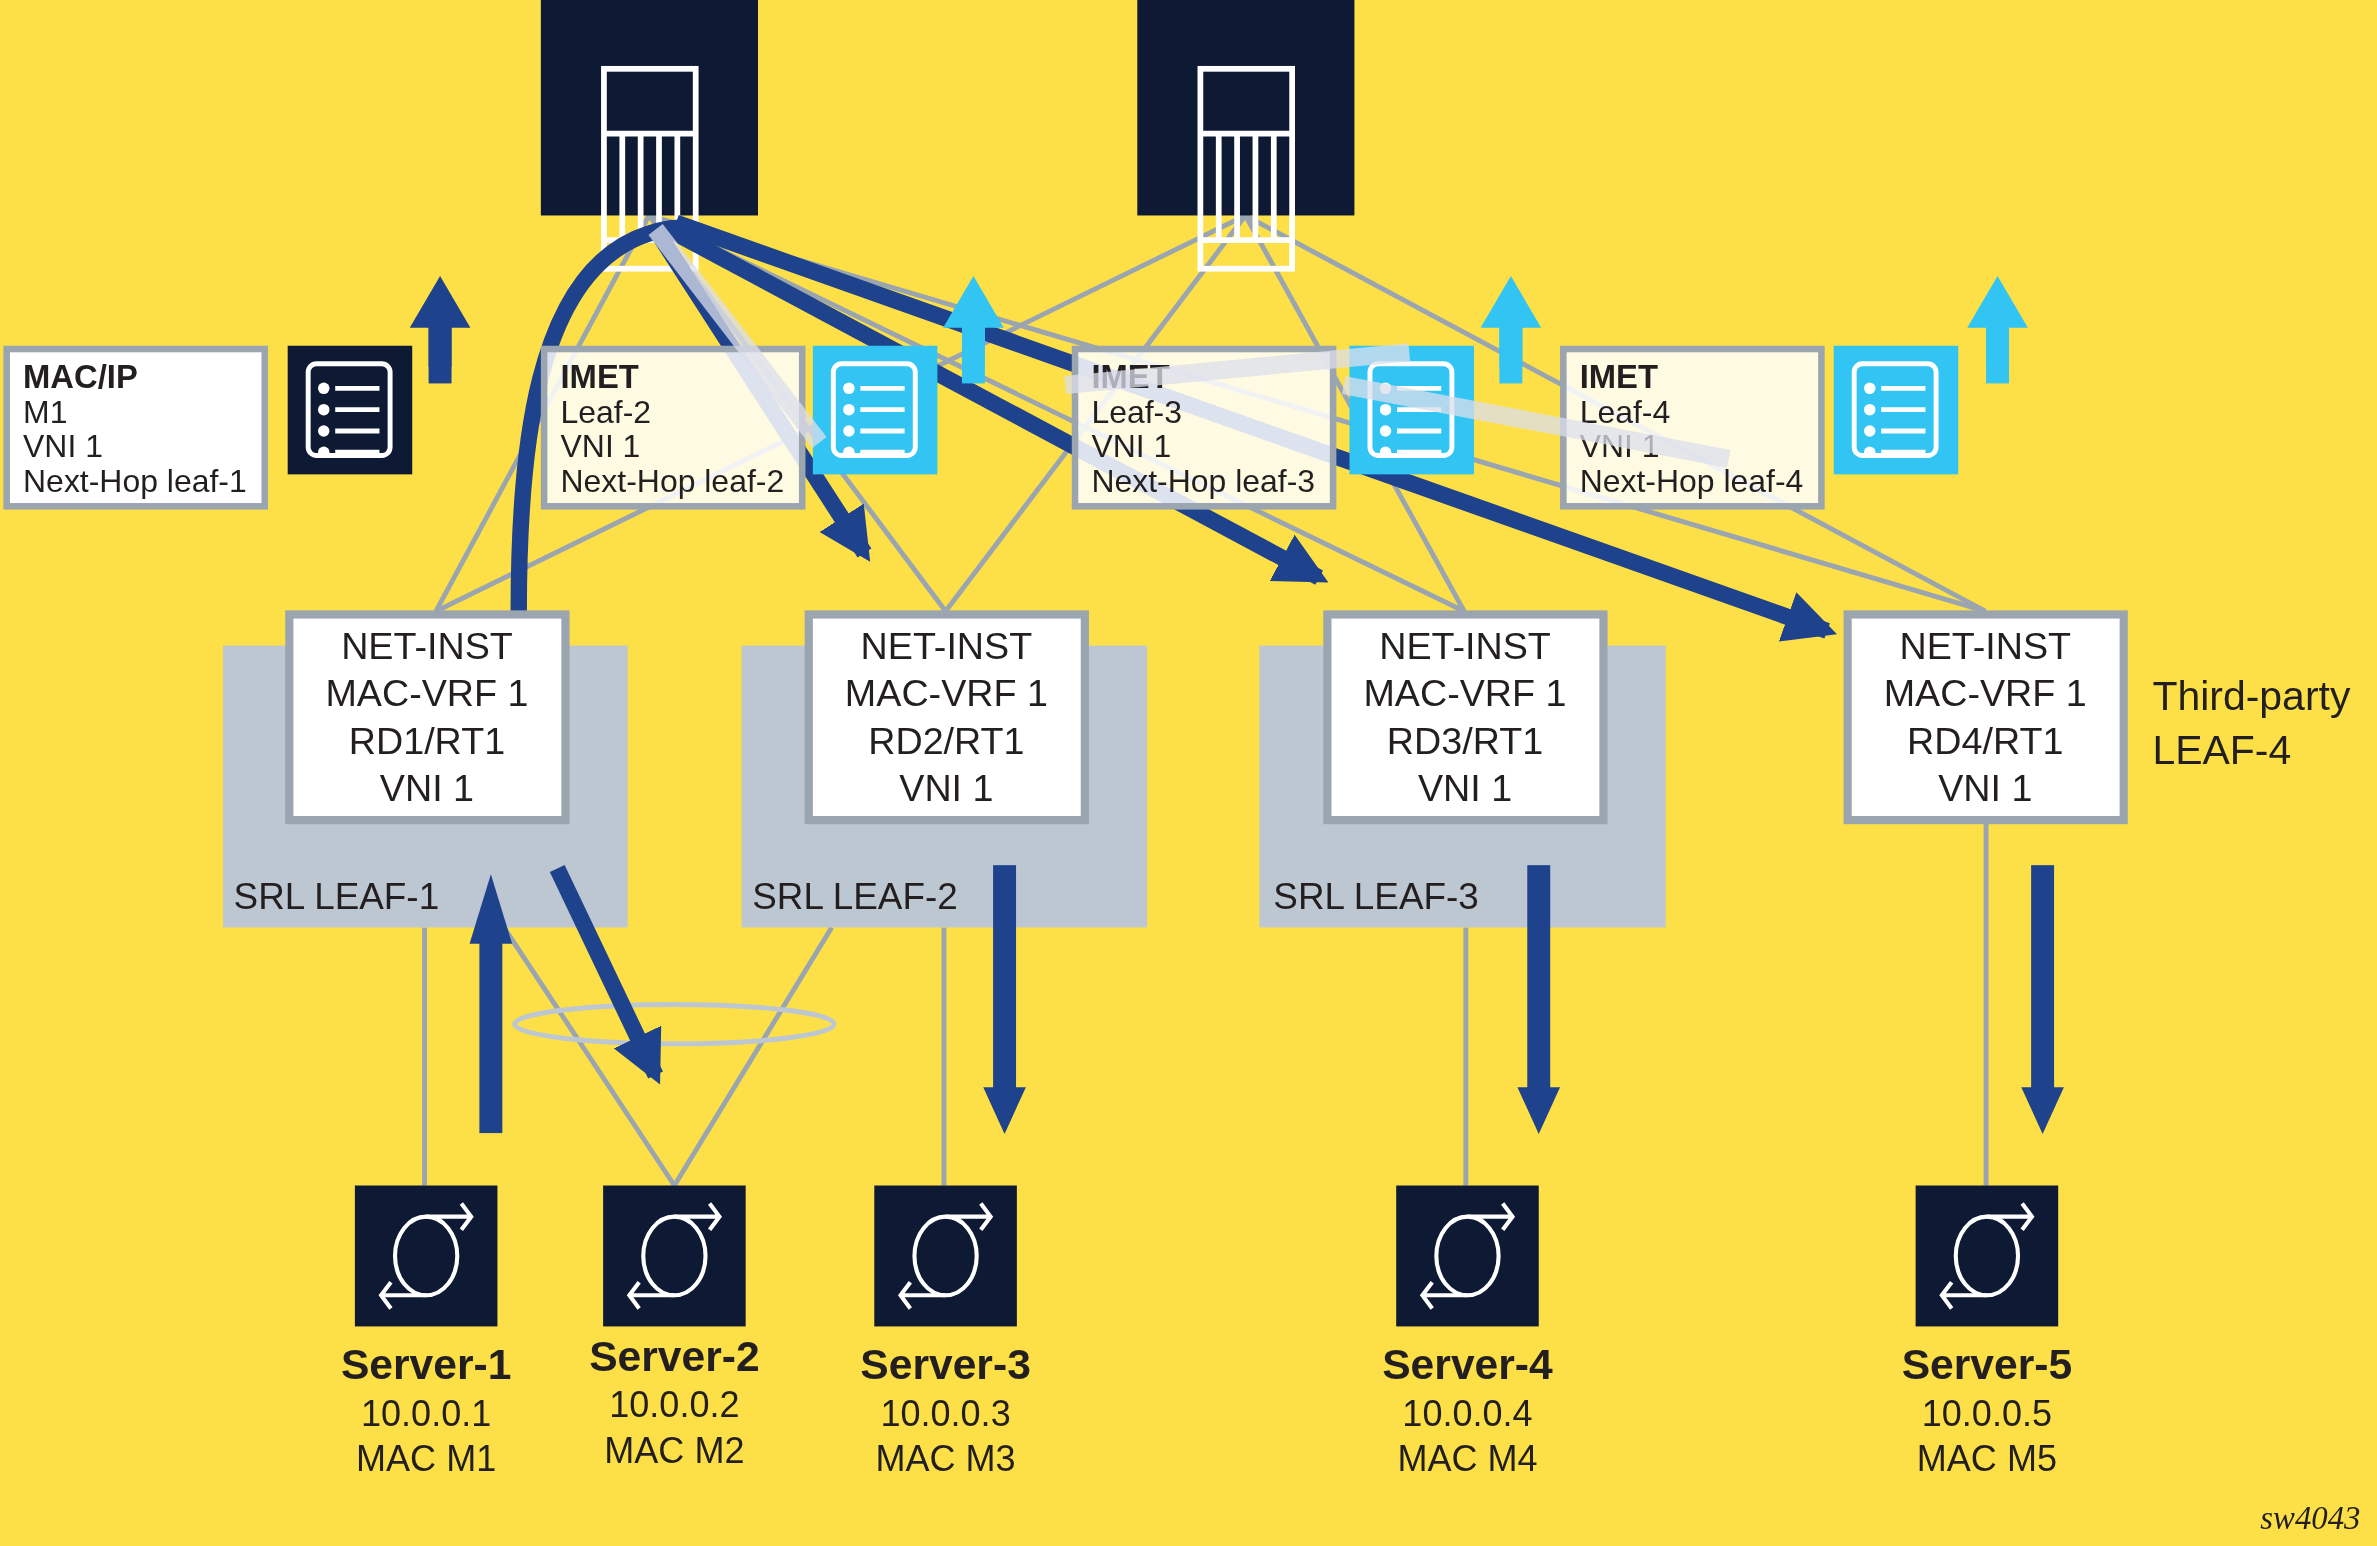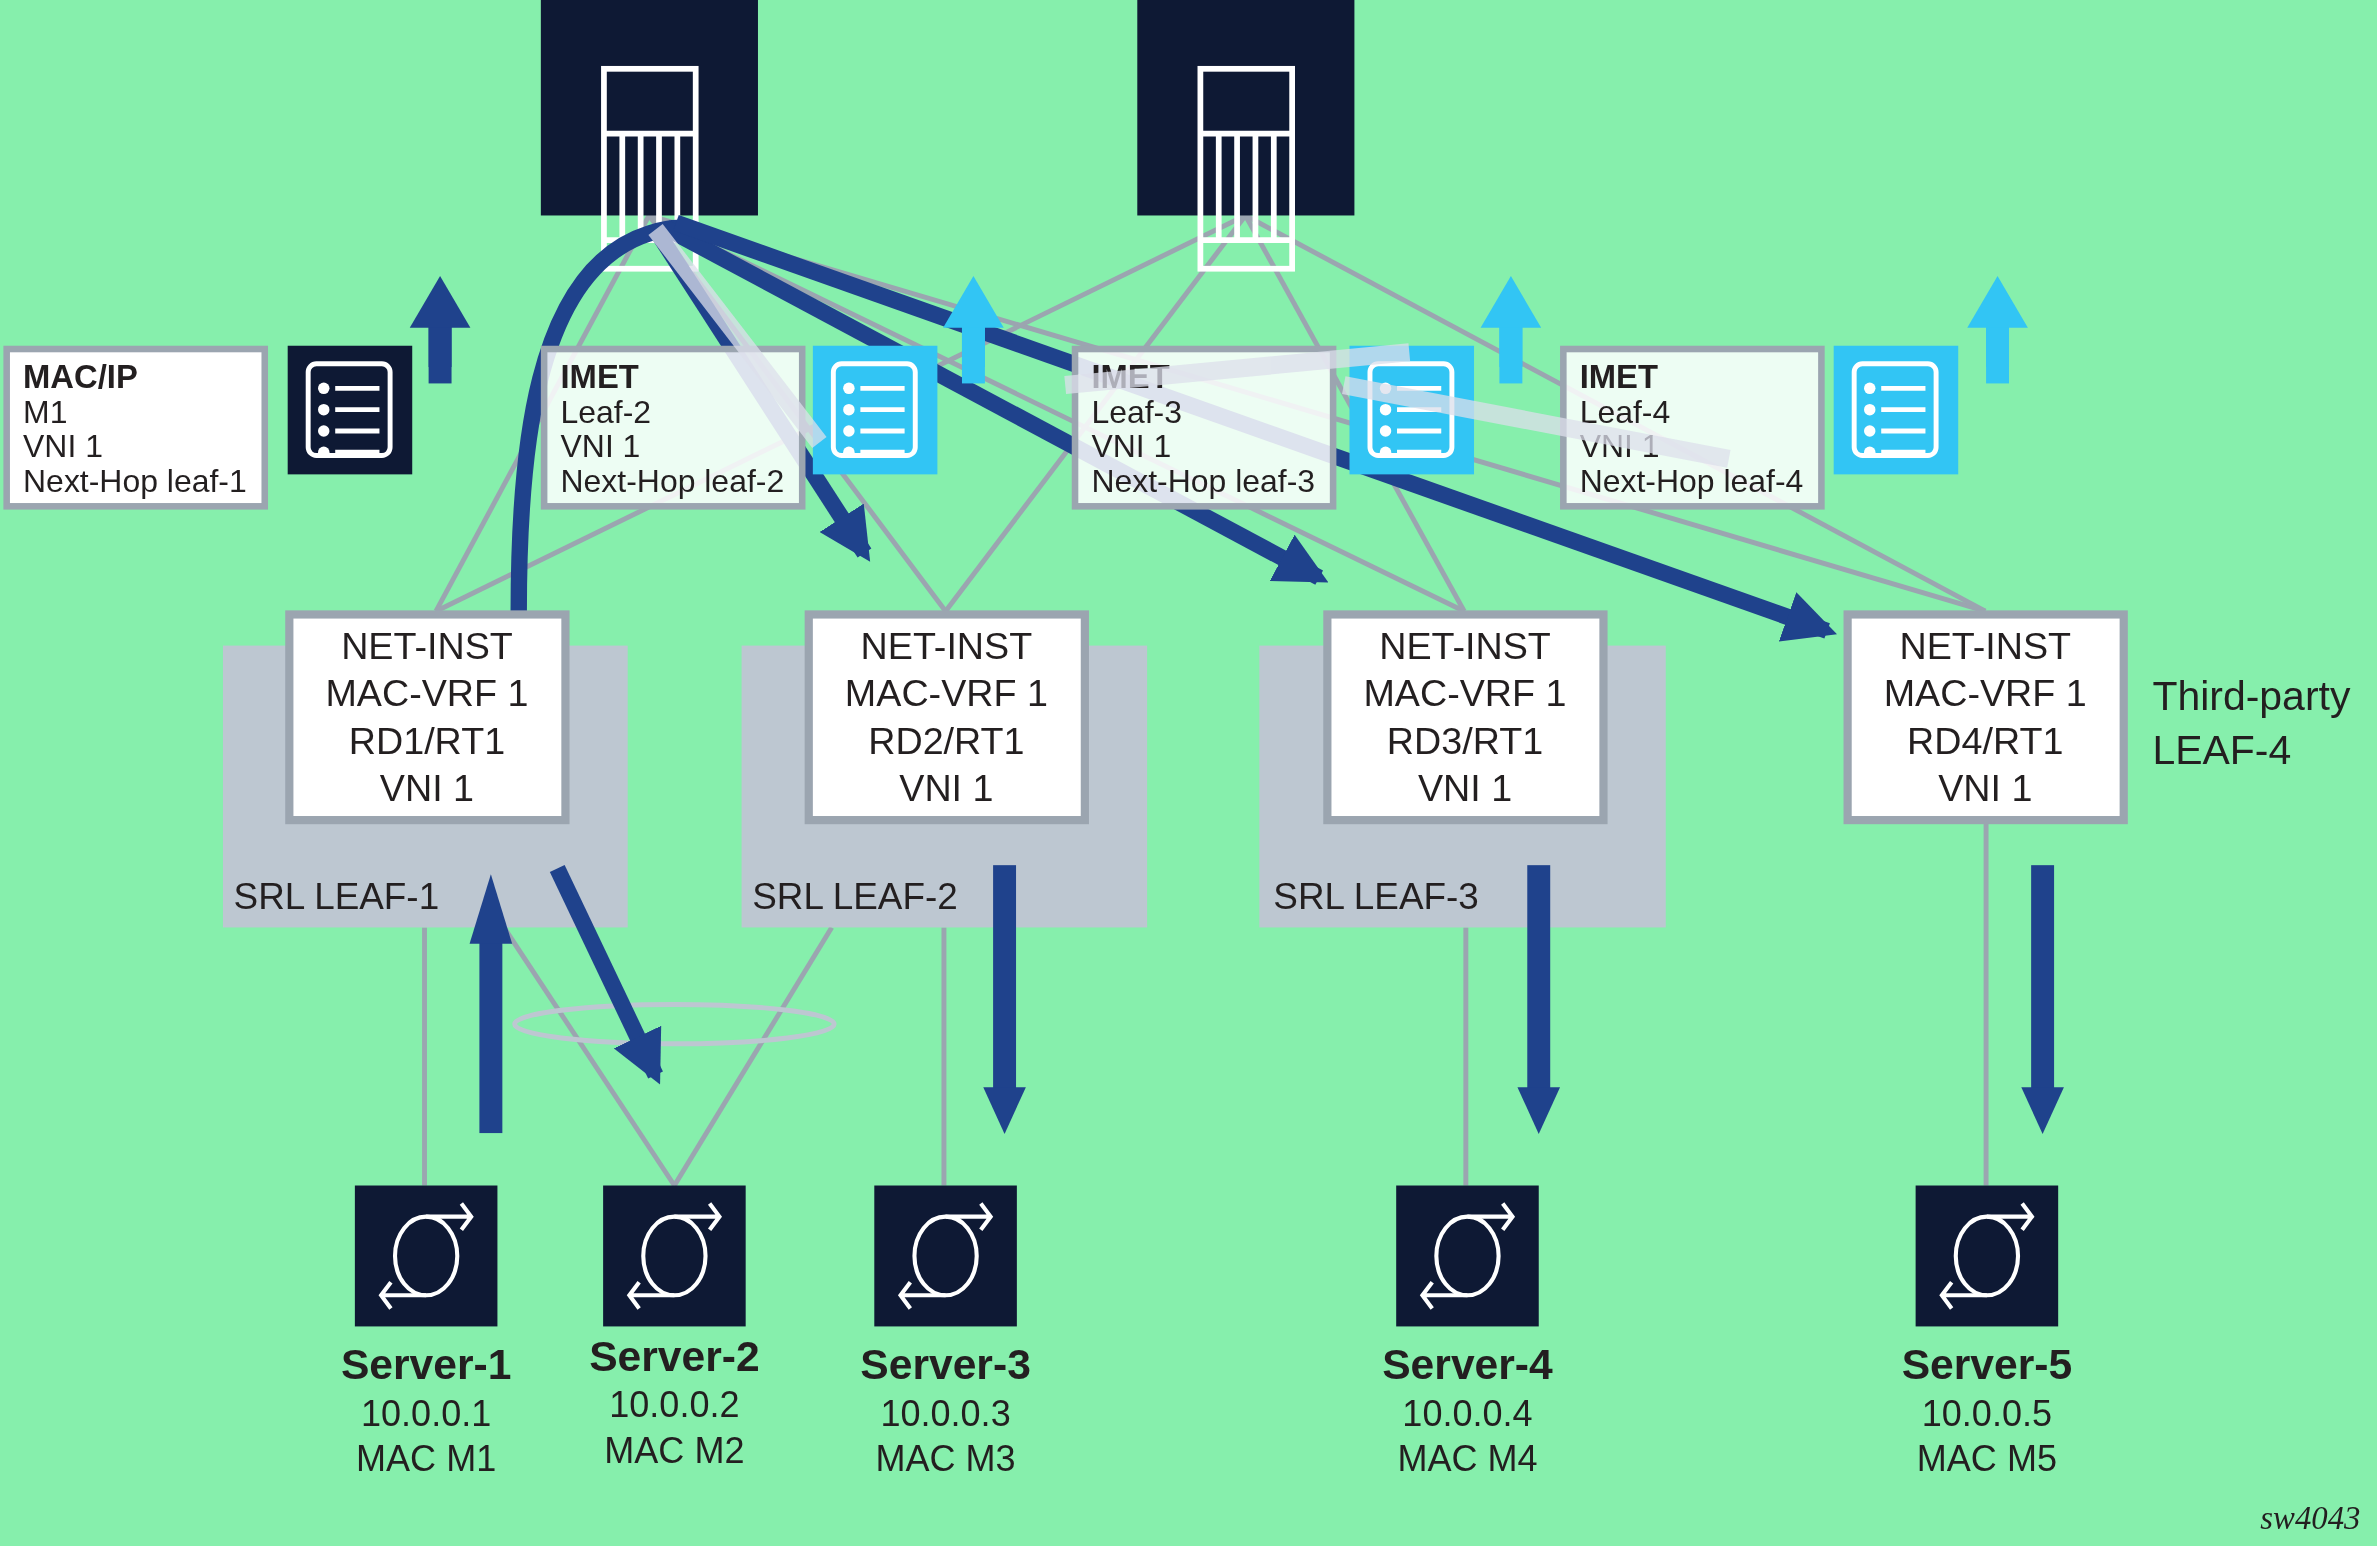--- a/index.html
+++ b/index.html
@@ -1,16 +1,16 @@
 <!DOCTYPE html>
 <html style="font-size:13px"><head>
 <meta charset="utf-8">
 <style>
   html, body { margin: 0; padding: 0; background: #ffffff; }
-  #canvas { position: relative; width: 2377px; height: 1546px; overflow: hidden; background: #86efac;
+  #canvas { position: relative; width: 2377px; height: 1546px; overflow: hidden; background: #fde047;
     font-family: "Liberation Sans", sans-serif; color: #231f20; }
   svg#diagram { position: absolute; left: 0; top: 0; }
   .txt { font-family: "Liberation Sans", sans-serif; fill: #231f20; }
   .bold { font-weight: bold; }
   .ital { font-family: "Liberation Serif", serif; font-style: italic; }
 </style>
 </head>
 <body>
 
 <div id="canvas">

